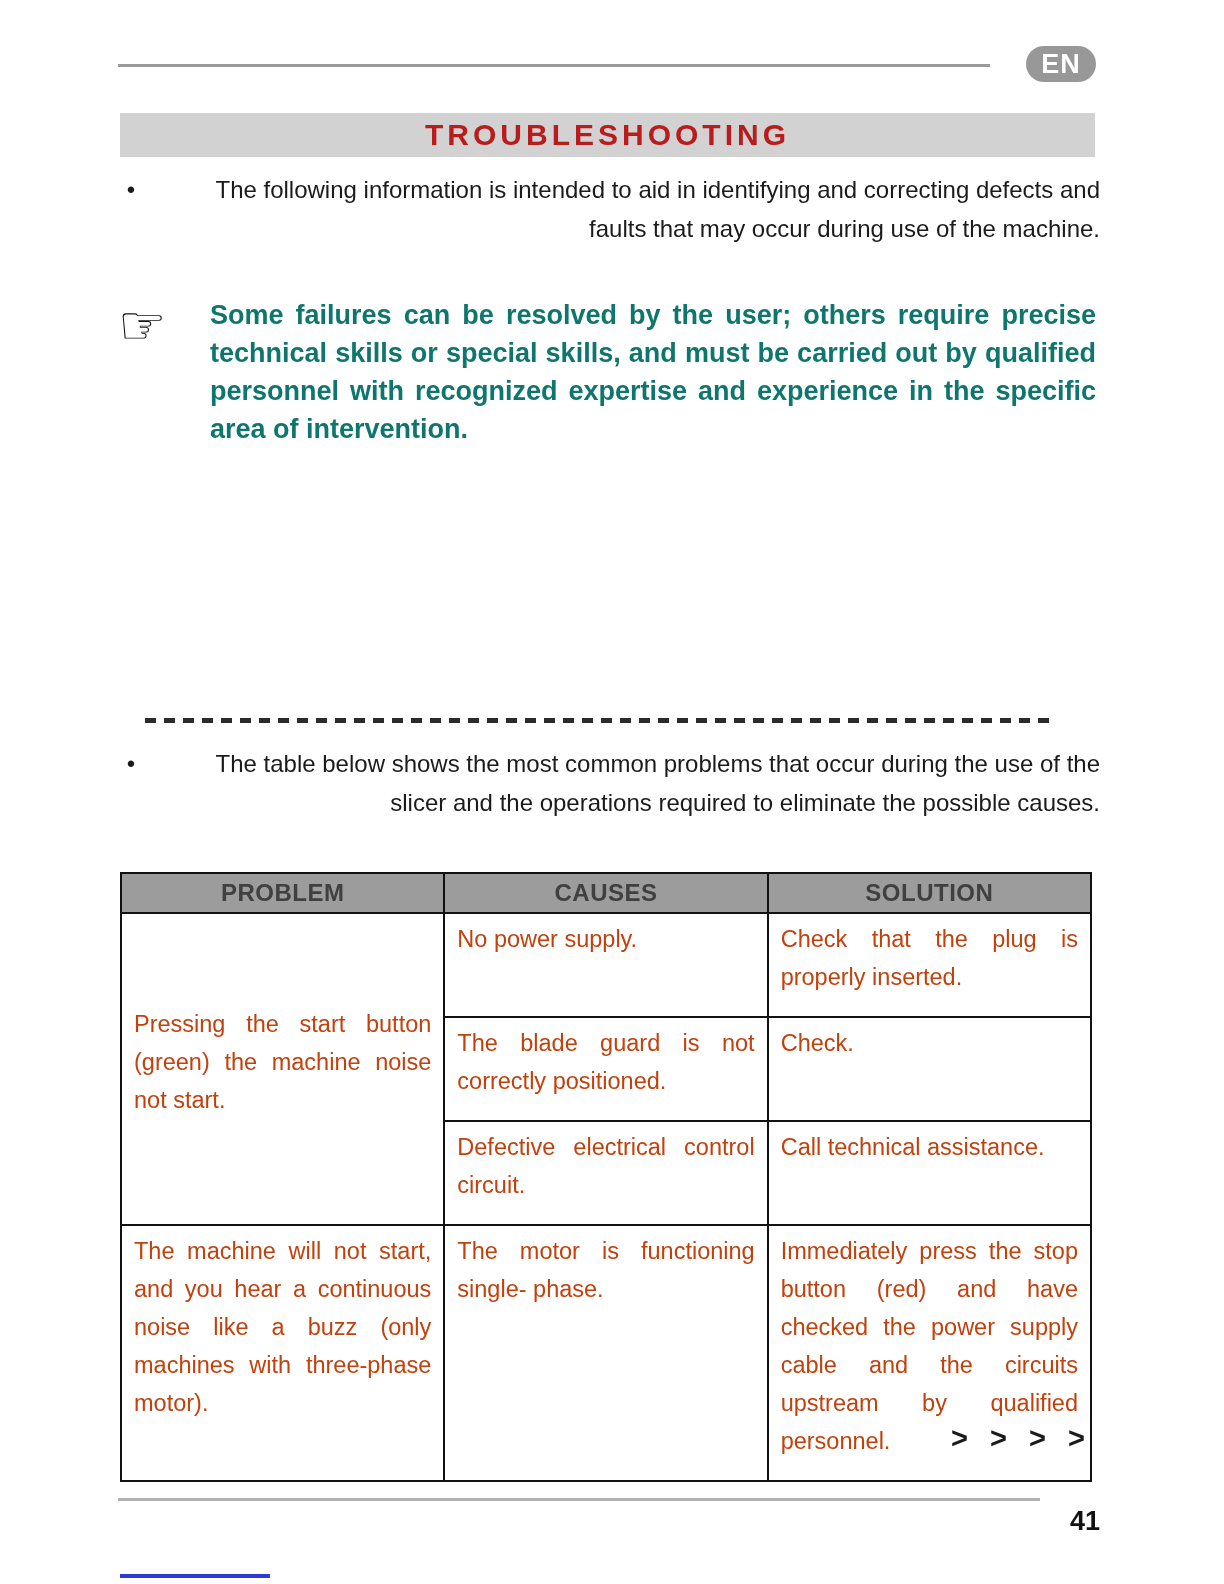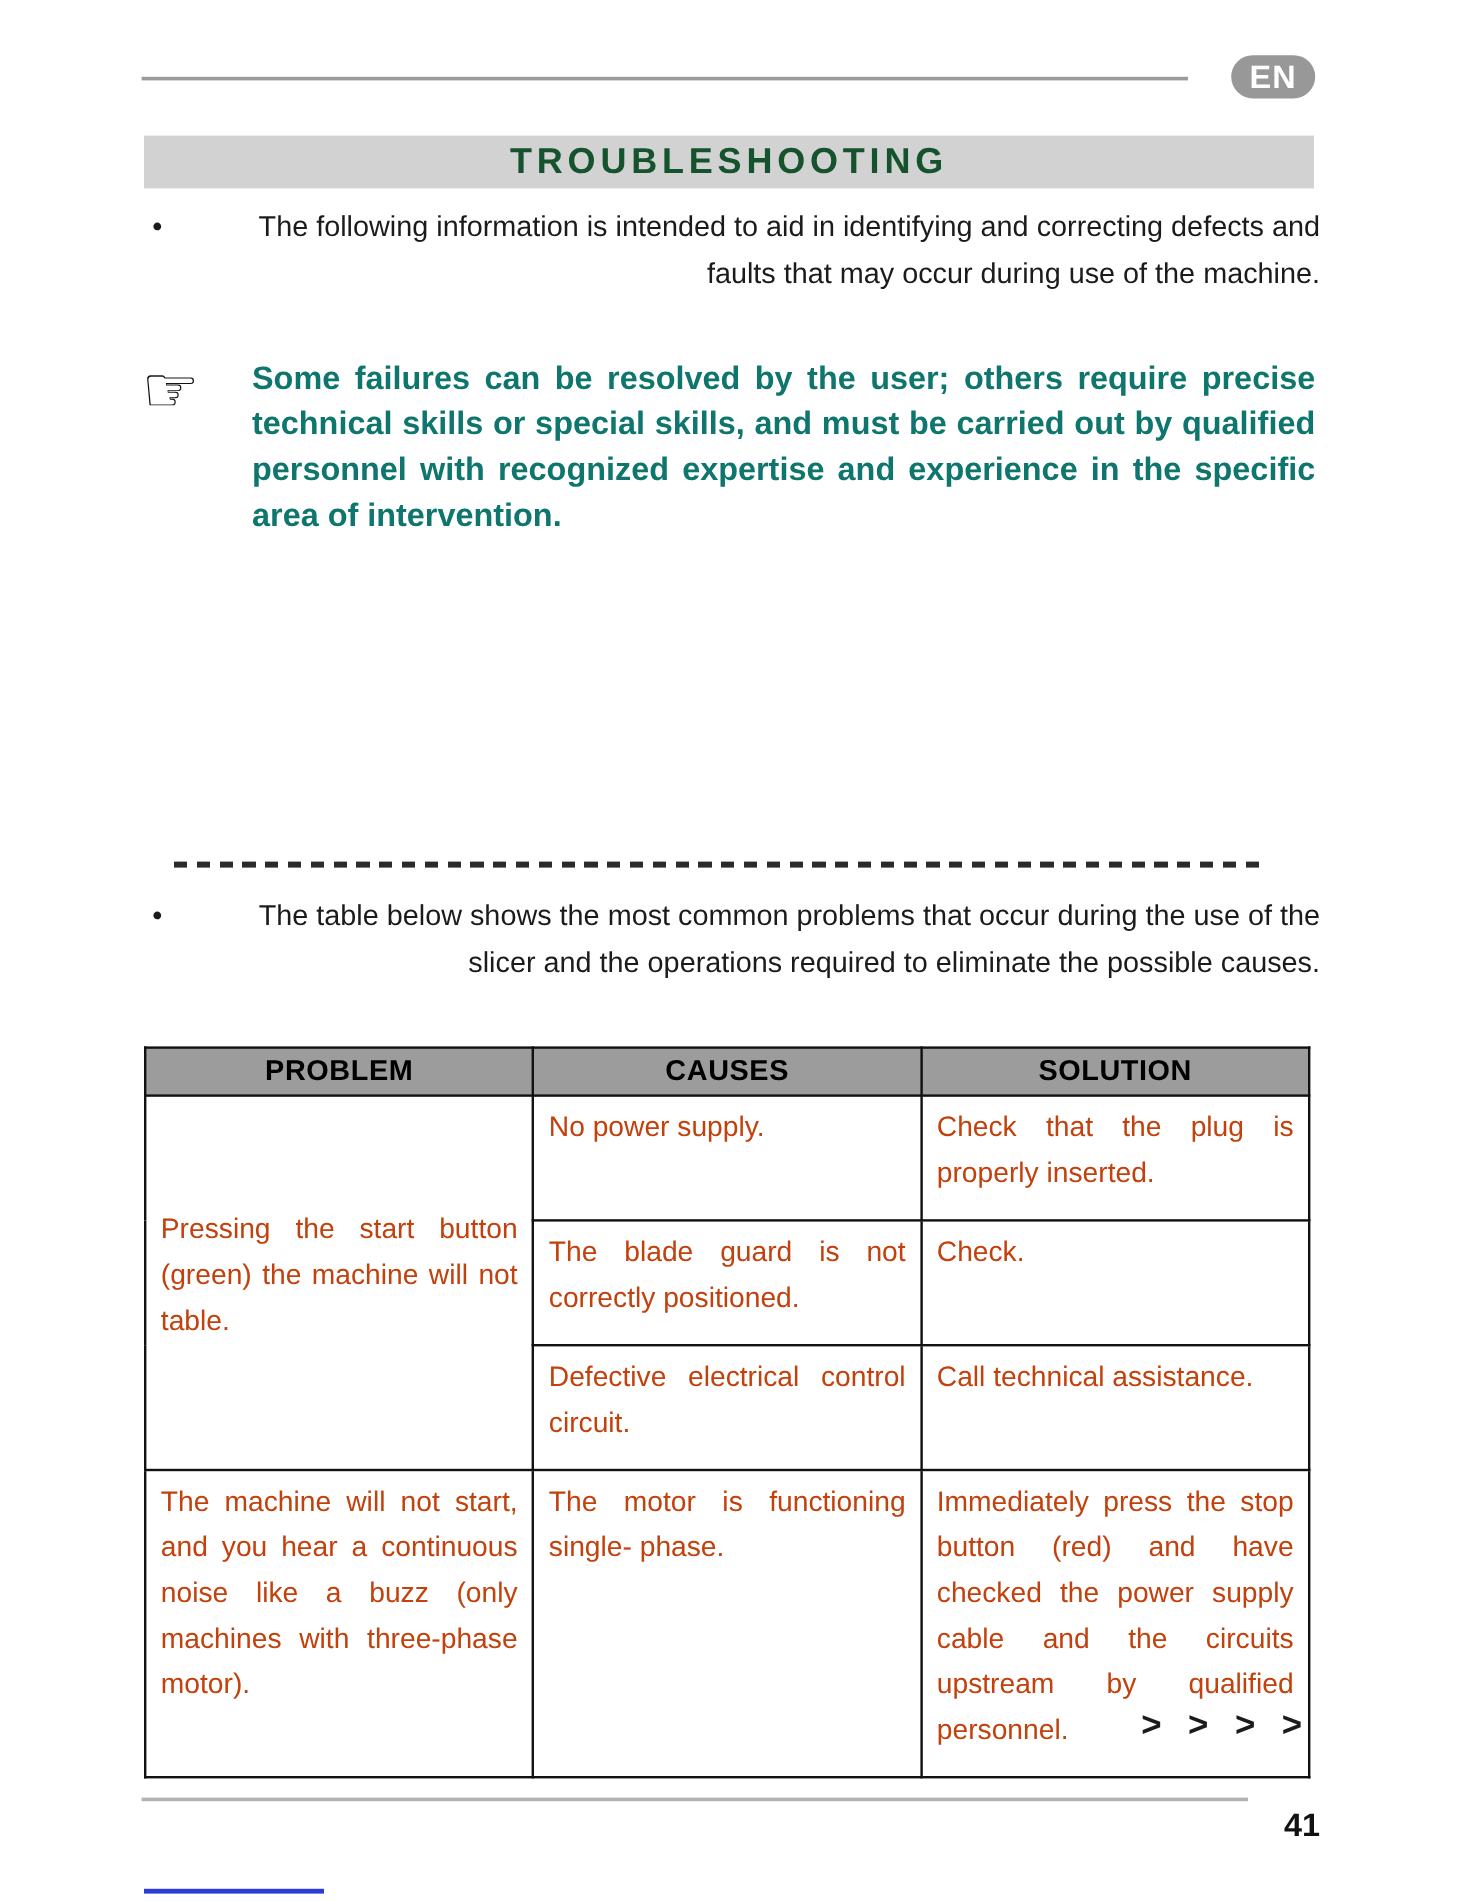--- a/index.html
+++ b/index.html
@@ -23,21 +23,21 @@
     display:flex; align-items:center; justify-content:center;
     color:#ffffff; font-weight:bold; font-size:27px; letter-spacing:1px;
   }
 
   .title-bar {
     position:absolute; left:120px; top:113px; width:975px; height:44px;
     background:#d2d2d2;
     display:flex; align-items:center; justify-content:center;
   }
   .title-bar span {
-    font-size:30px; font-weight:bold; letter-spacing:4px; color:#14532d;
+    font-size:30px; font-weight:bold; letter-spacing:4px; color:#b91c1c;
   }
 
   .bullet-item {
     position:absolute; left:120px; width:980px;
     display:flex; gap:16px;
     font-size:24px; line-height:39px; color:#1b1b1b;
   }
   .bullet-item .dot { width:22px; flex:0 0 22px; text-align:center; }
   .bullet-item .btxt { flex:1;text-align:right; }
   .bullet1 { top:170px; }
@@ -73,21 +73,21 @@
 
   .dashed-rule {
     position:absolute; left:145px; top:718px; width:905px; height:5px;
     background:repeating-linear-gradient(to right, #2b2b2b 0 11px, transparent 11px 19px);
   }
 
   .table-wrap { position:absolute; left:120px; top:872px; width:972px; }
   table { border-collapse:collapse; width:100%; table-layout:fixed; }
   th, td { border:2px solid #111; }
   th {
-    background:#9c9c9c; color:#000000; font-weight:bold;
+    background:#9c9c9c; color:#404040; font-weight:bold;
     font-size:24px; height:40px; text-align:center; letter-spacing:0.5px;
   }
   td {
     font-size:23.5px; line-height:38px;
     padding:6px 12px 20px 12px;
     vertical-align:top; text-align:justify;
     color:#c2410c;
   }
   td.problem-mid { vertical-align:middle; }
 
@@ -147,21 +147,21 @@
     <table>
       <thead>
         <tr>
           <th>PROBLEM</th>
           <th>CAUSES</th>
           <th>SOLUTION</th>
         </tr>
       </thead>
       <tbody>
         <tr>
-          <td rowspan="3" class="problem-mid">Pressing the start button (green) the machine will not table.</td>
+          <td rowspan="3" class="problem-mid">Pressing the start button (green) the machine noise not start.</td>
           <td>No power supply.</td>
           <td>Check that the plug is properly inserted.</td>
         </tr>
         <tr>
           <td>The blade guard is not correctly positioned.</td>
           <td>Check.</td>
         </tr>
         <tr>
           <td>Defective electrical control circuit.</td>
           <td>Call technical assistance.</td>

